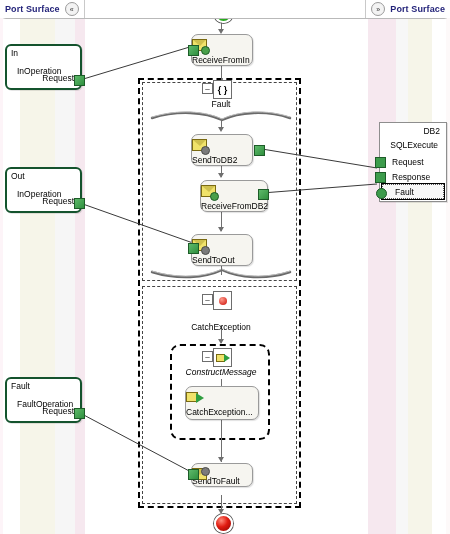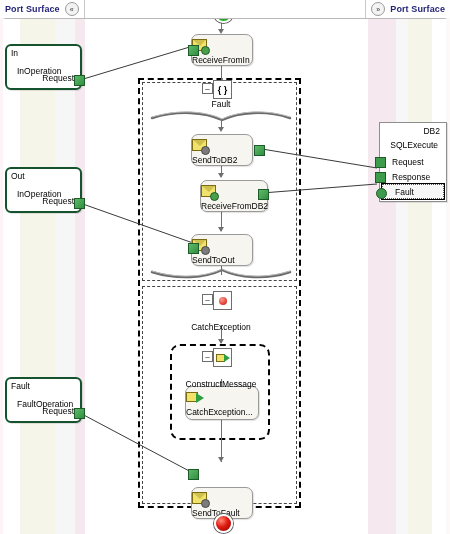--- a/index.html
+++ b/index.html
@@ -260,36 +260,36 @@
   <div class="vline" style="left:221px;top:325px;height:18px;"></div>
   <div class="arrowhead" style="left:218px;top:339px;"></div>
 
   <div class="collapse" style="left:202px;top:351px;">–</div>
   <div class="iconbox" style="left:213px;top:348px;">
     <span class="arrowico" style="width:13px;height:10px;">
       <span class="sq" style="width:9px;height:8px;top:1px;"></span>
       <span class="ar" style="border-top-width:4px;border-bottom-width:4px;border-left-width:6px;top:1px;"></span>
     </span>
   </div>
-  <div class="grouplabel" style="left:176px;top:379px;width:90px;">ConstructMessage</div>
+  <div class="grouplabel" style="left:176px;top:367px;width:90px;font-style:italic;">ConstructMessage</div>
 
   <div class="vline" style="left:221px;top:379px;height:11px;"></div>
   <div class="arrowhead" style="left:218px;top:387px;"></div>
 
   <div class="shape" style="left:185px;top:386px;width:74px;height:34px;">
     <span class="arrowico">
       <span class="sq"></span>
         <span class="ar"></span>
     </span>
     <span class="lbl">CatchException...</span>
   </div>
   <div class="vline" style="left:221px;top:420px;height:42px;"></div>
   <div class="arrowhead" style="left:218px;top:457px;"></div>
 
-  <div class="shape" style="left:191px;top:463px;width:62px;height:32px;margin-top:24px;">
+  <div class="shape" style="left:191px;top:463px;width:62px;height:24px;">
     <span class="ico">
       <span class="env"></span>
         <span class="envbadge gear"></span>
     </span>
     <span class="lbl">SendToFault</span>
   </div>
   <div class="pin arrowish" style="left:188px;top:469px;"></div>
 
   <div class="vline" style="left:221px;top:495px;height:18px;"></div>
   <div class="arrowhead" style="left:218px;top:509px;"></div>

